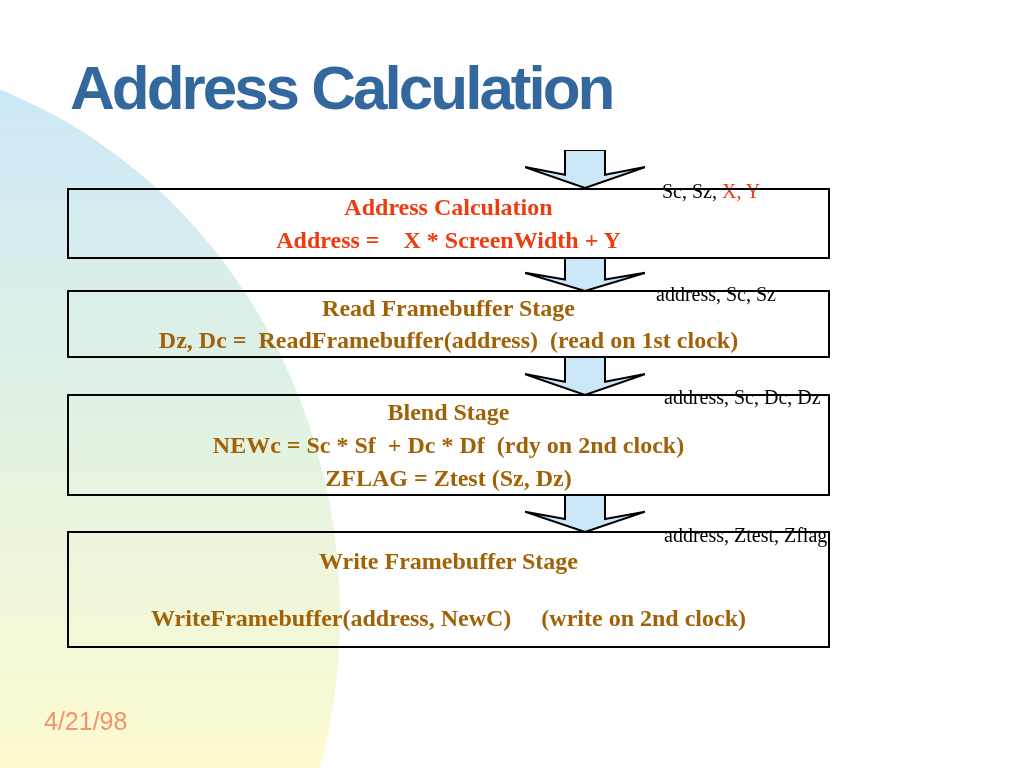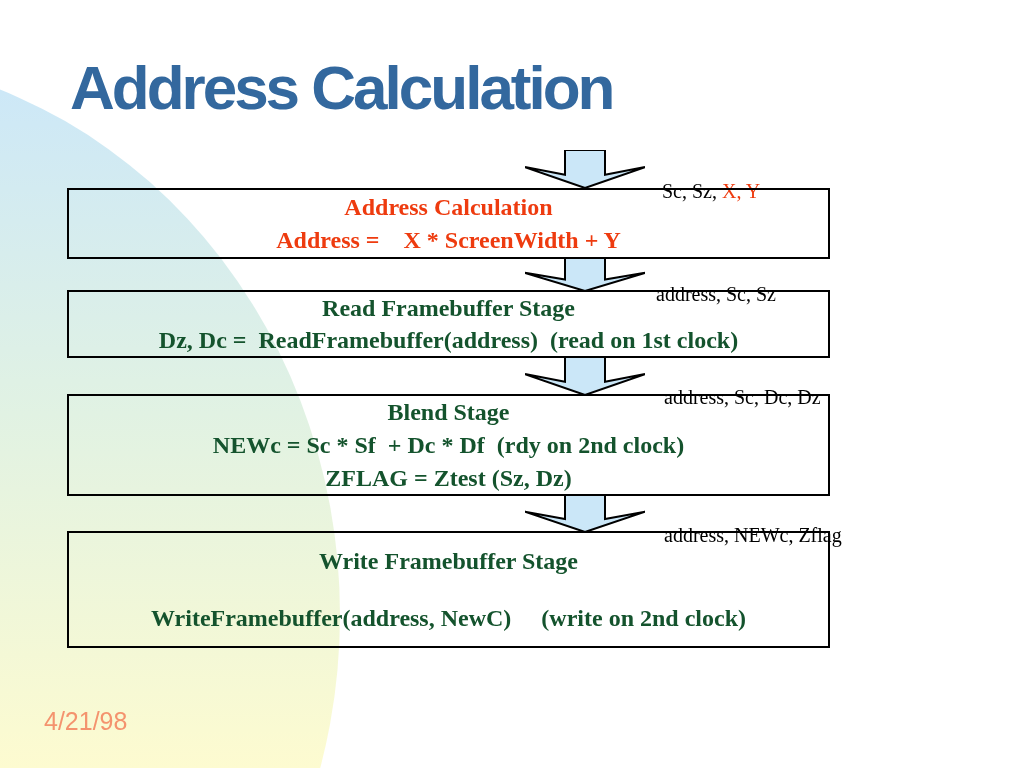--- a/index.html
+++ b/index.html
@@ -15,21 +15,21 @@
     position:absolute;left:70px;top:52px;margin:0;
     font-family:"Liberation Sans", sans-serif;
     font-weight:bold;font-size:62px;letter-spacing:-3px;
     color:#33689E;white-space:pre;
   }
   .stage-box{
     position:absolute;left:67px;width:763px;
     box-sizing:border-box;border:2px solid #000;
     background:transparent;
     display:flex;flex-direction:column;justify-content:space-around;align-items:center;
-    font-weight:bold;font-size:24px;color:#14532d;
+    font-weight:bold;font-size:24px;color:#a16207;
   }
   .stage-box .line{white-space:pre;line-height:1;}
   .red-text{color:#EE3B0F;}
   .down-arrow{position:absolute;width:120px;left:525px;}
   .down-arrow svg{display:block;width:100%;height:100%;}
   .arrow-label{
     position:absolute;
     font-weight:normal;font-size:20px;color:#000;white-space:pre;line-height:1;
   }
   .arrow-label .red{color:#EE3B0F;}
@@ -101,21 +101,21 @@
     <div class="line">NEWc = Sc * Sf  + Dc * Df  (rdy on 2nd clock)</div>
     <div class="line">ZFLAG = Ztest (Sz, Dz)</div>
   </div>
 
   <div class="down-arrow" style="top:495px;height:37px">
     <svg viewBox="0 0 120 40" preserveAspectRatio="none">
       <polygon points="40,0 80,0 80,26 120,18 60,40 0,18 40,26" fill="#CBE7F8" stroke="#000" stroke-width="2" vector-effect="non-scaling-stroke"></polygon>
     </svg>
   </div>
   <div class="arrow-label" style="left:644px;top:505px">
-    <span>address, NEWc, Zflag</span><span class="red"></span>
+    <span>address, Ztest, Zflag</span><span class="red"></span>
   </div>
 
   <div class="stage-box" style="top:531px;height:117px">
     <div class="line">Write Framebuffer Stage</div>
     <div class="line">WriteFramebuffer(address, NewC)     (write on 2nd clock)</div>
   </div>
 
   <div class="footer-date">4/21/98</div>
   <div class="page-number">6</div>
 

